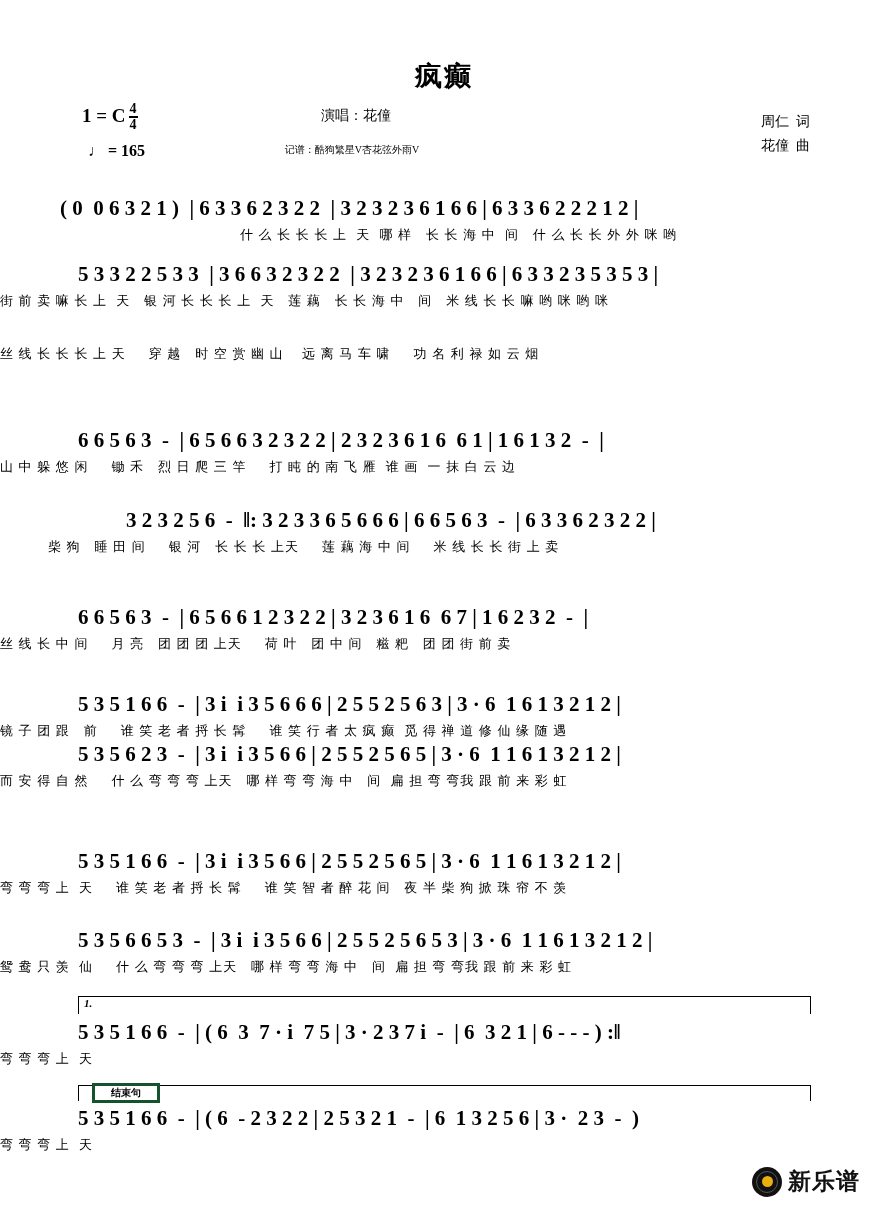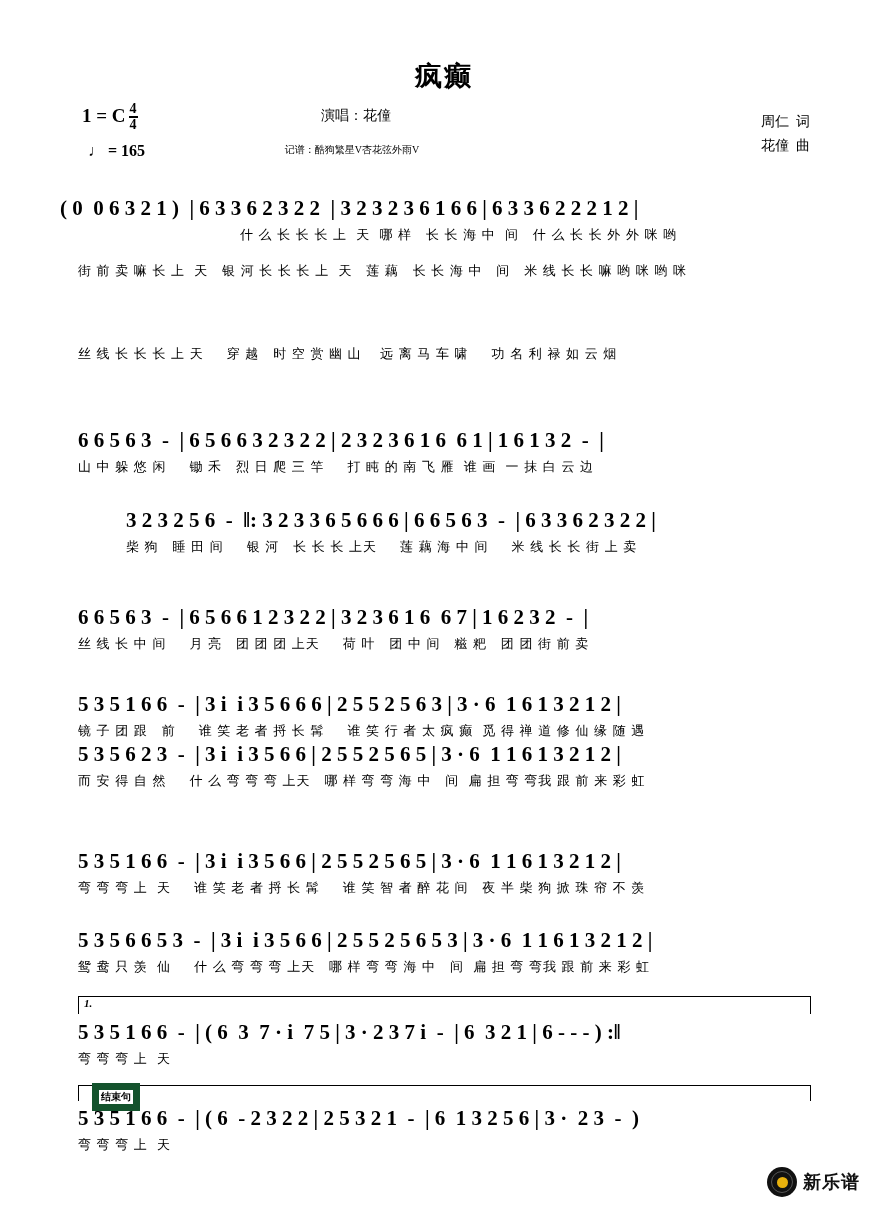--- a/index.html
+++ b/index.html
@@ -108,21 +108,20 @@
     padding-left: 78px;
     box-sizing: border-box;
   }
   .lyrics {
     position: relative;
     height: 24px;
     font-family: "Liberation Sans", sans-serif;
     font-size: 13px;
     letter-spacing: 1px;
     white-space: pre;
-    padding-left: 78px;
     box-sizing: border-box;
     color: #000;
   }
   .pickup {
     padding-left: 60px;
   }
   .bracket-box {
     position: absolute;
     box-sizing: border-box;
     border: 1.5px solid #000;
@@ -133,22 +132,22 @@
     font-size: 11px;
     font-style: italic;
     font-weight: bold;
     font-family: "Liberation Serif", serif;
   }
   .bracket-label2 {
     position: absolute;
     font-size: 10px;
     font-weight: bold;
     font-family: "Liberation Sans", sans-serif;
-    border: 7px solid #14532d;
-    padding: 0 2px;
+    border: 3px solid #14532d;
+    padding: 0 16px;
     background: #fff;
   }
   
   .logo {
     position: absolute;
     right: 28px;
     bottom: 20px;
     display: flex;
     align-items: center;
     gap: 6px;
@@ -179,21 +178,21 @@
     left: 4px;
     top: 4px;
     width: 22px;
     height: 22px;
     border-radius: 50%;
     border: 1px solid #555;
     box-sizing: border-box;
   }
   .logo-text {
     font-family: "Liberation Sans", sans-serif;
-    font-size: 18px;
+    font-size: 23px;
     font-weight: bold;
     color: #111;
     letter-spacing: 1px;
   }
 </style>
 </head>
 <body>
 
 <div class="sheet">
 
@@ -213,20 +212,21 @@
     <div>周仁  词</div>
     <div>花僮  曲</div>
   </div>
 
   <div class="system" style="top:182px;margin-top:14px;">
     <div class="notes pickup">( 0  0 6 3 2 1 )  | 6 3 3 6 2 3 2 2  | 3 2 3 2 3 6 1 6 6 | 6 3 3 6 2 2 2 1 2 |</div>
     <div class="lyrics" style="padding-left:240px;">什 么 长 长 长 上  天  哪 样   长 长 海 中  间   什 么 长 长 外 外 咪 哟</div>
   </div>
 
   <div class="system" style="top:262px;">
+    <div class="notes">5 3 3 2 2 5 3 3  | 3 6 6 3 2 3 2 2  | 3 2 3 2 3 6 1 6 6 | 6 3 3 2 3 5 3 5 3 |</div>
     <div class="lyrics">街 前 卖 嘛 长 上  天   银 河 长 长 长 上  天   莲 藕   长 长 海 中   间   米 线 长 长 嘛 哟 咪 哟 咪</div>
   </div>
 
   <div class="system" style="top:345px;">
     <div class="lyrics">丝 线 长 长 长 上 天     穿 越   时 空 赏 幽 山    远 离 马 车 啸     功 名 利 禄 如 云 烟</div>
   </div>
 
   <div class="system" style="top:428px;">
     <div class="notes">6 6 5 6 3  -  | 6 5 6 6 3 2 3 2 2 | 2 3 2 3 6 1 6  6 1 | 1 6 1 3 2  -  |</div>
     <div class="lyrics">山 中 躲 悠 闲     锄 禾   烈 日 爬 三 竿     打 盹 的 南 飞 雁  谁 画  一 抹 白 云 边</div>

